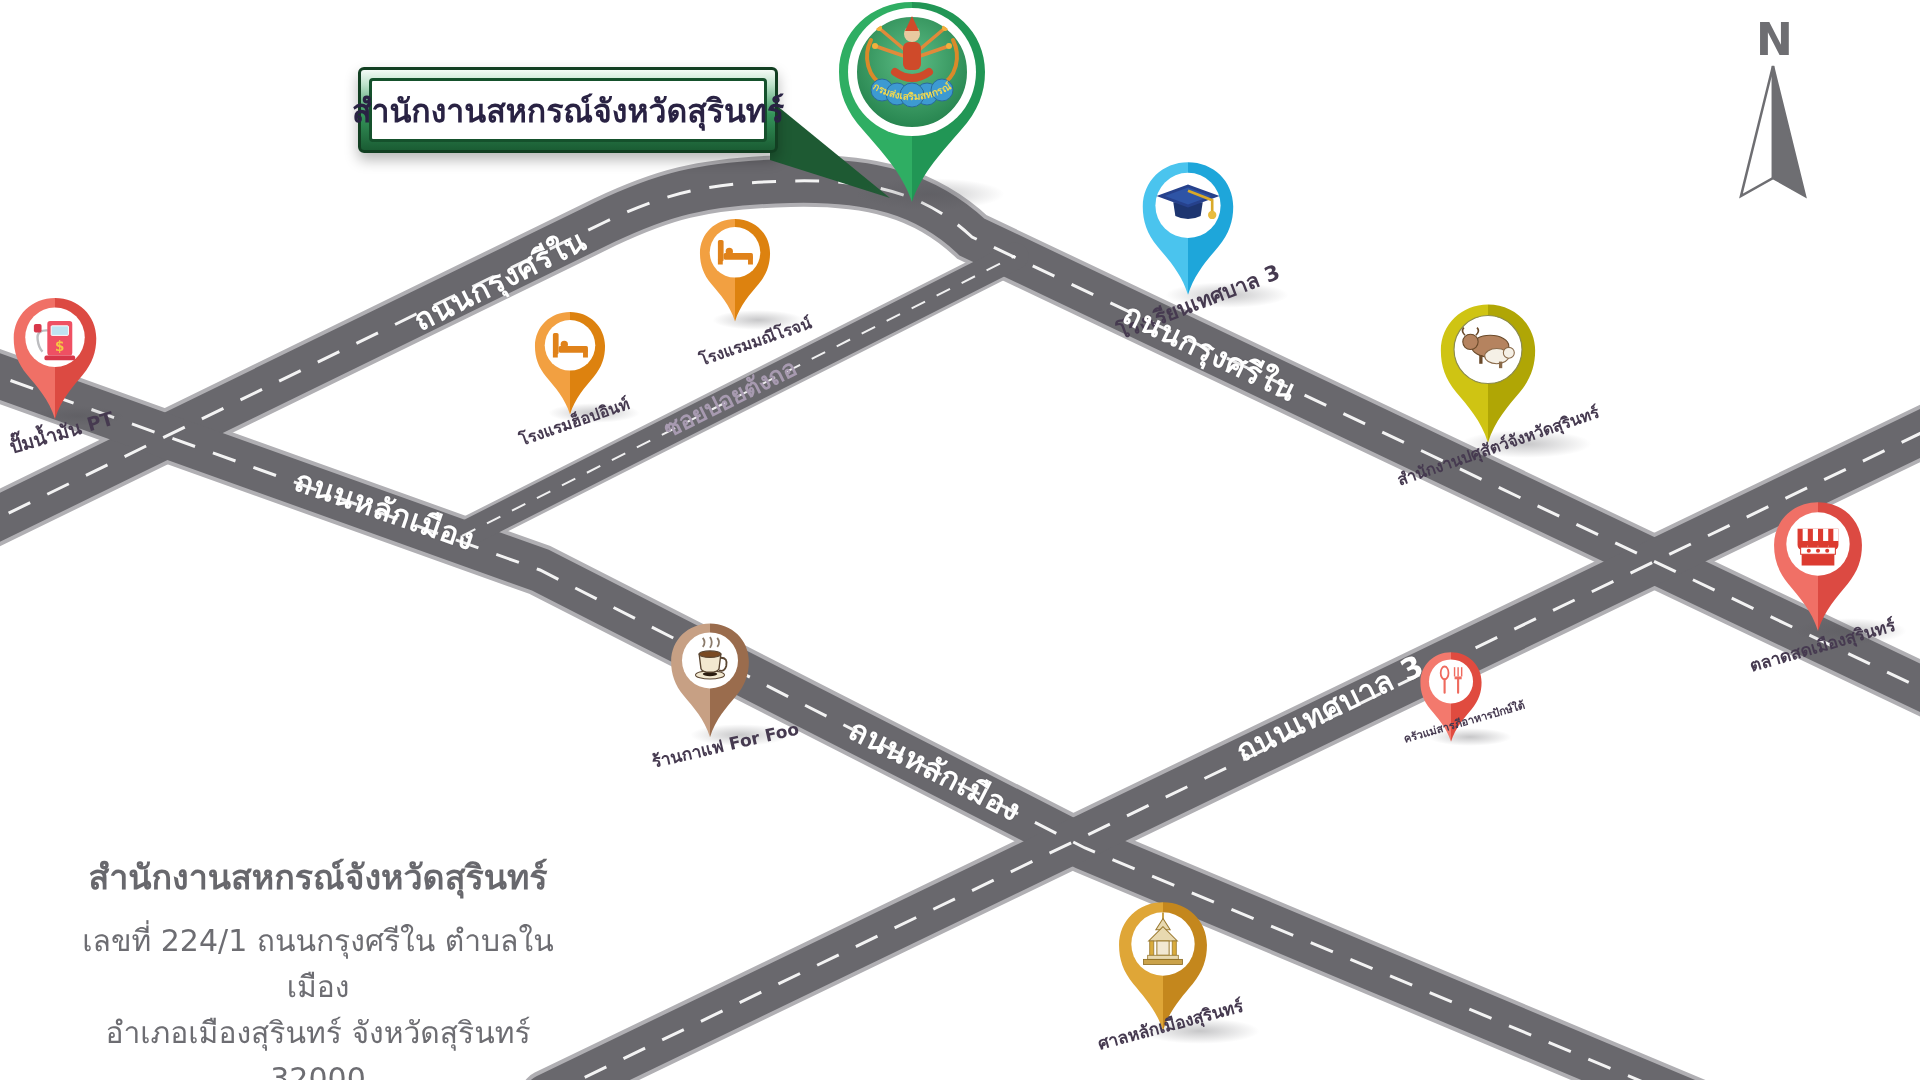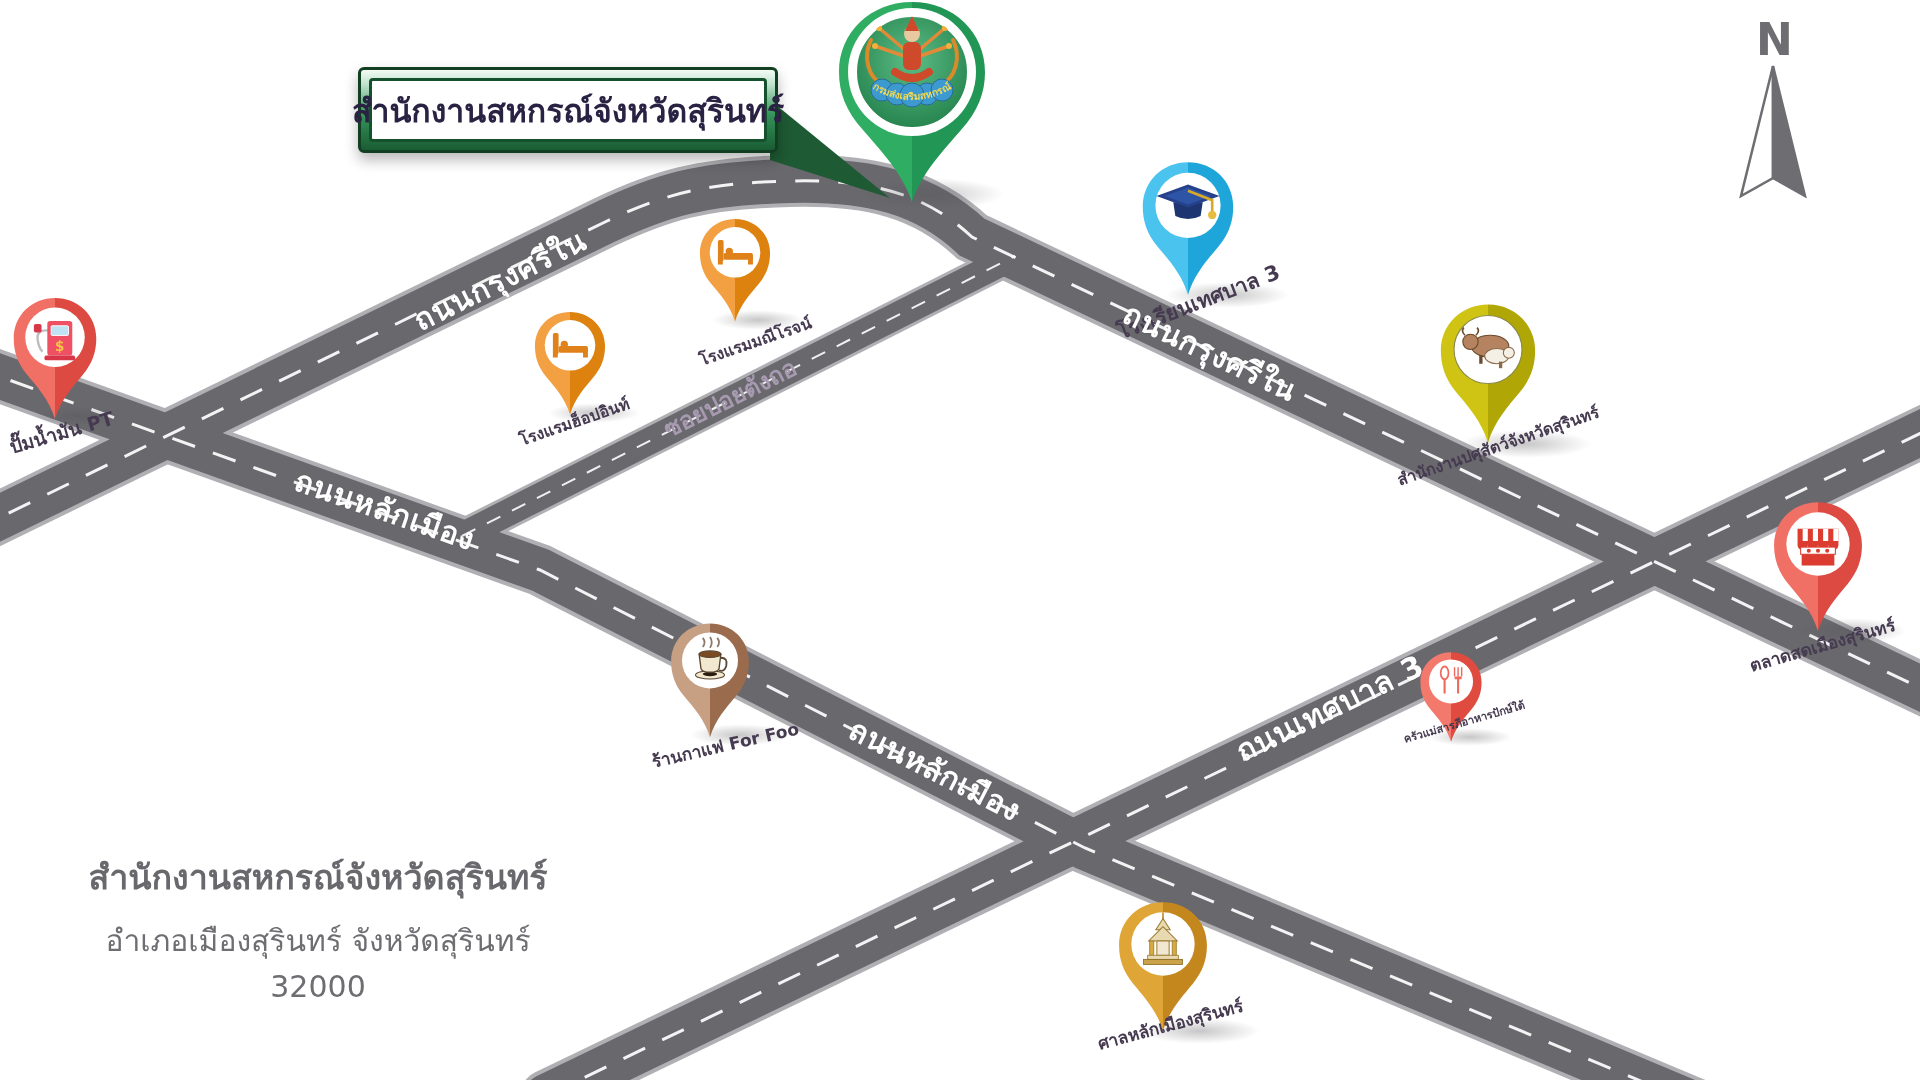--- a/index.html
+++ b/index.html
@@ -293,17 +293,18 @@
   <div id="compass">
     <span id="compass-n">N</span>
     <svg width="96" height="196" viewBox="0 0 96 196" style="position:absolute;left:0;top:0;">
       <polygon points="47,52 15,182 47,164" fill="#ffffff" stroke="#6e6e72" stroke-width="2.5"></polygon>
       <polygon points="47,52 79,182 47,164" fill="#6e6e72" stroke="#6e6e72" stroke-width="2.5"></polygon>
     </svg>
   </div>
 
   <div id="address">
     <div class="org">สำนักงานสหกรณ์จังหวัดสุรินทร์</div>
+    <div class="ln">เลขที่ 224/1 ถนนกรุงศรีใน ตำบลในเมือง</div>
     <div class="ln">อำเภอเมืองสุรินทร์ จังหวัดสุรินทร์ 32000</div>
 
   </div>
 
 </div>
 
 </body></html>

